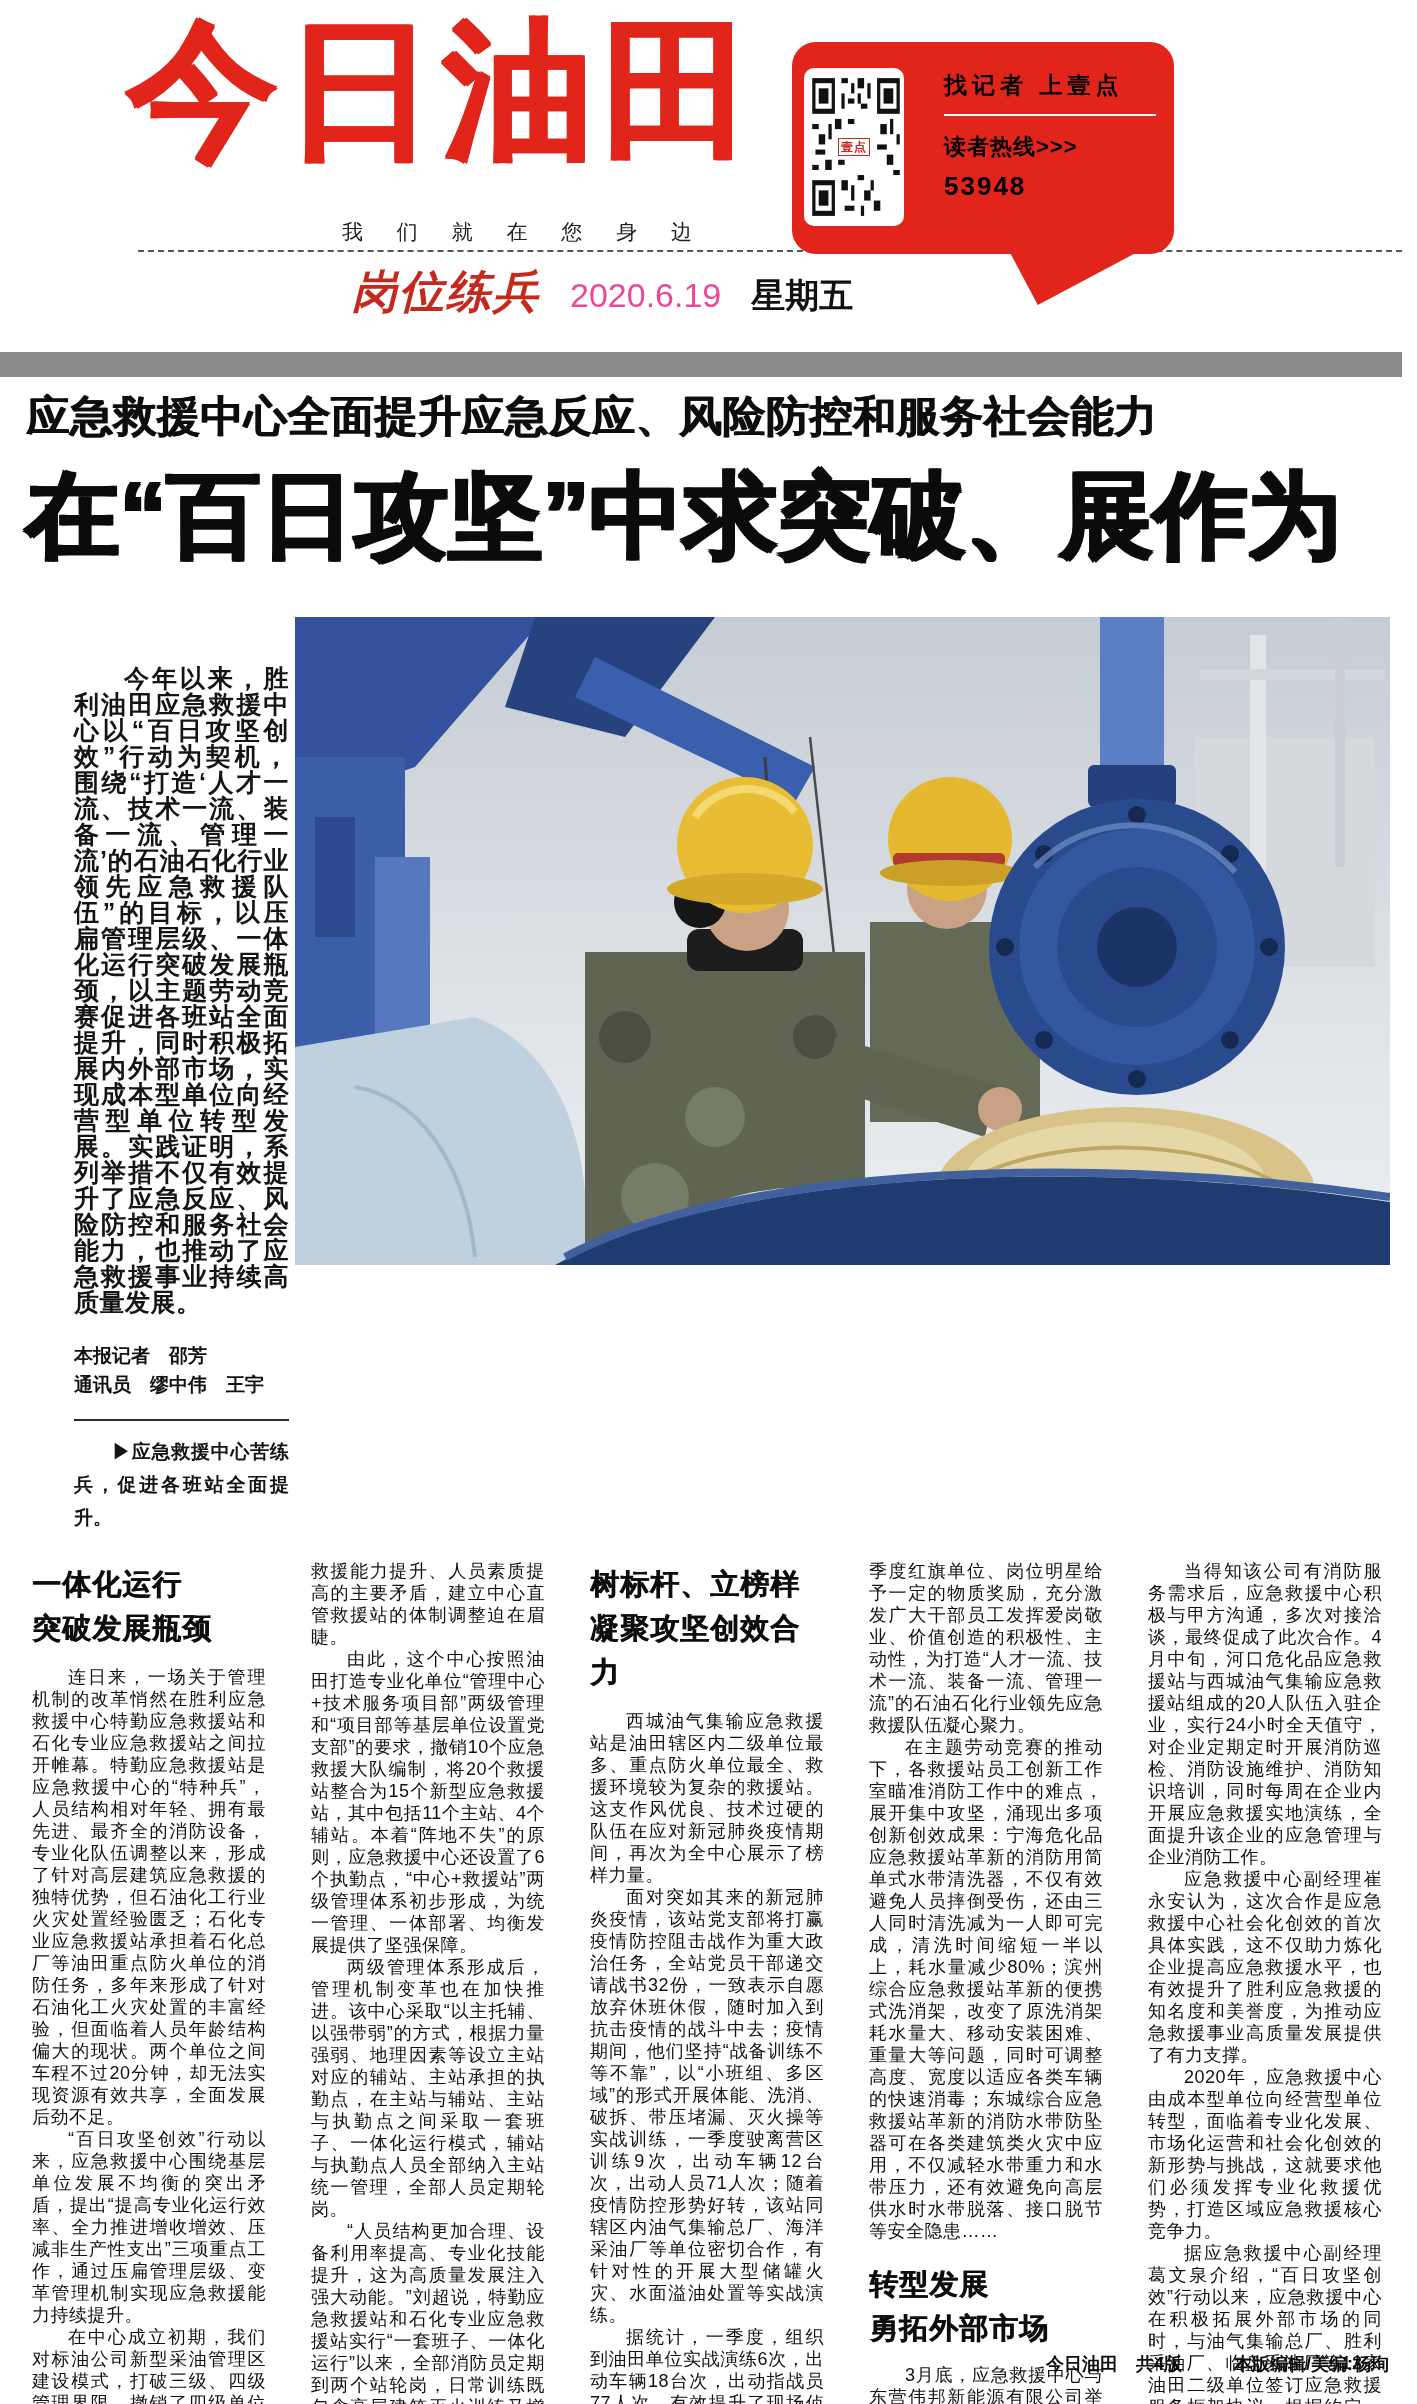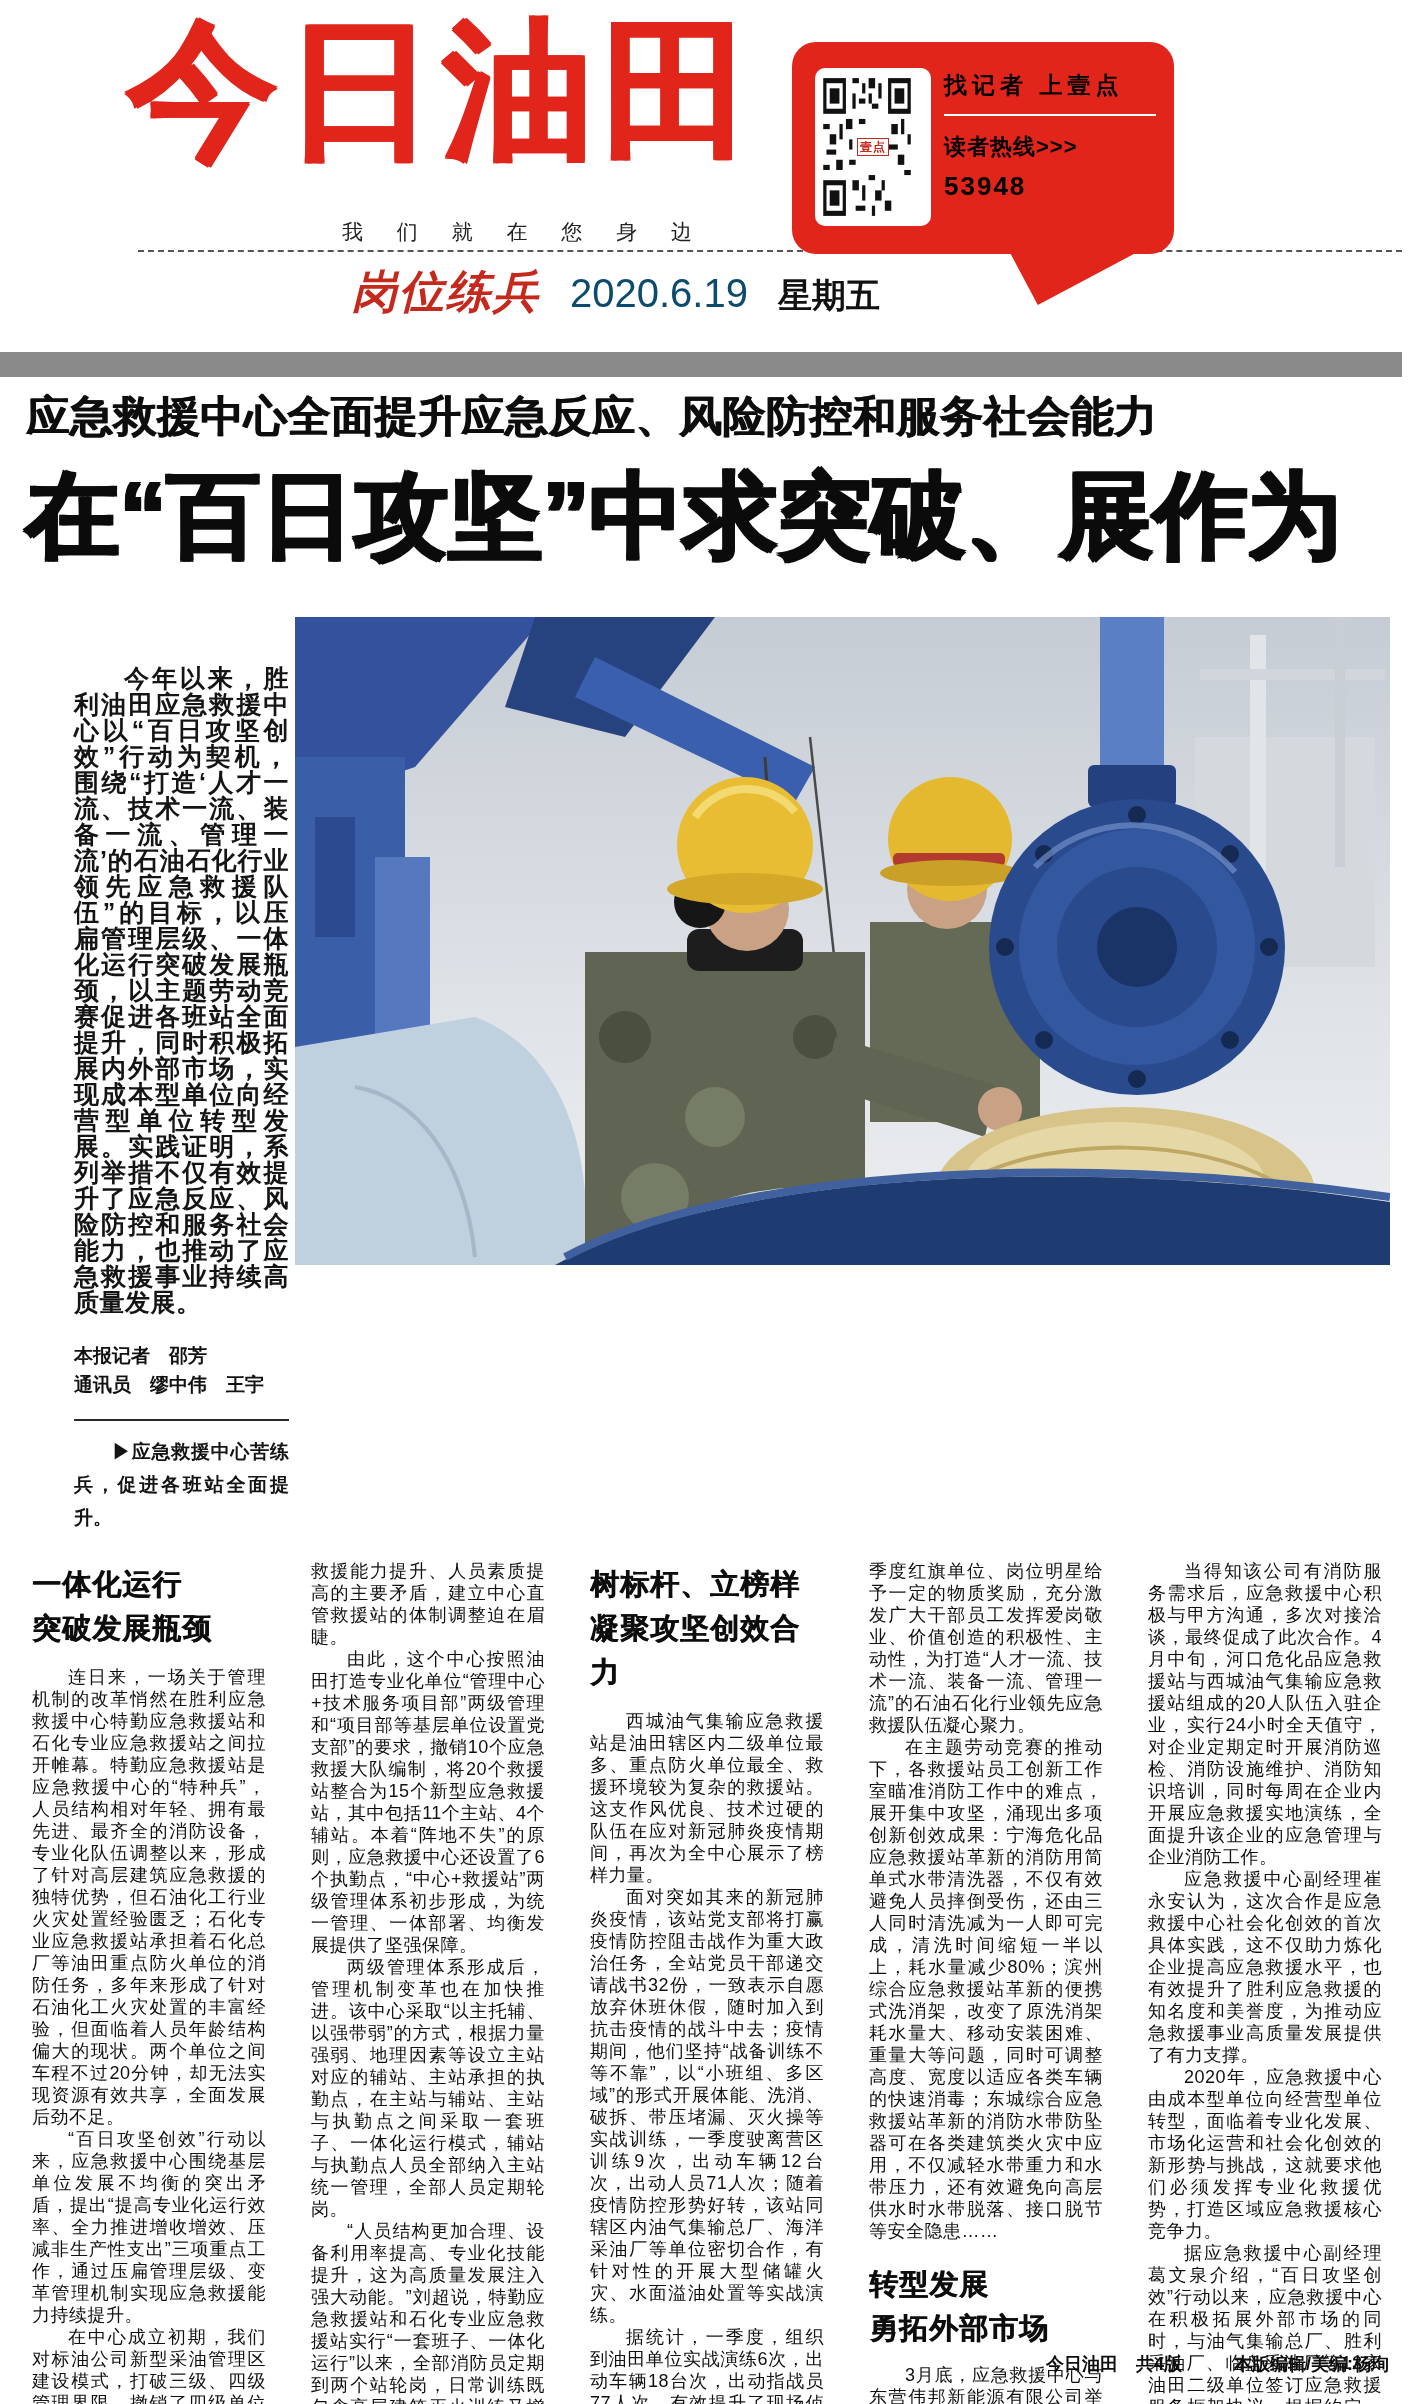--- a/index.html
+++ b/index.html
@@ -13,29 +13,29 @@
              font-weight:900;letter-spacing:8px;color:var(--brand-red);
              text-shadow:3px 0 currentColor,0 2px currentColor,3px 2px currentColor;
              font-family:"DejaVu Sans",sans-serif;white-space:nowrap;}
   .tagline{position:absolute;left:342px;top:218px;font-size:21px;letter-spacing:14px;
            color:#222;z-index:1;}
   .dash-line{position:absolute;left:138px;top:250px;width:1264px;height:0;
              border-top:2px dashed #555;z-index:0;}
   .date-row{position:absolute;left:352px;top:262px;display:flex;align-items:baseline;gap:30px;}
   .qilu-logo{font-family:"DejaVu Serif",serif;font-style:italic;font-weight:bold;
              font-size:45px;color:#c5281c;letter-spacing:2px;}
-  .date-text{font-size:40px;color:#0c4a6e;}
+  .date-text{font-size:34px;color:#ec4899;}
   .weekday-text{font-size:34px;font-weight:bold;color:#111;}
 
   .bubble{position:absolute;left:792px;top:42px;width:382px;height:212px;
           background:var(--brand-red);border-radius:24px;z-index:2;}
   .bubble-tail{position:absolute;left:215px;top:205px;width:140px;height:58px;
                background:var(--brand-red);
                clip-path:polygon(0 0,100% 0,22% 100%);}
-  .qr-panel{position:absolute;left:23px;top:26px;width:116px;height:158px;background:#fff;
+  .qr-panel{position:absolute;left:12px;top:26px;width:100px;height:158px;background:#fff;
             border-radius:10px;overflow:hidden;}
   .qr-panel svg{position:absolute;left:5px;top:5px;width:94px;height:148px;}
   .qr-label{position:absolute;left:50%;top:50%;transform:translate(-50%,-50%);
             background:#fff;border:1px solid #c5281c;color:#c5281c;font-weight:bold;
             font-size:12px;line-height:1;padding:2px 2px;letter-spacing:1px;}
   .bubble-texts{position:absolute;left:152px;top:28px;width:212px;color:#000000;}
   .bubble-slogan{font-size:23px;font-weight:bold;letter-spacing:5px;padding-bottom:13px;
                  border-bottom:2px solid #fff;white-space:nowrap;}
   .hotline-label{margin-top:16px;font-size:22px;font-weight:bold;letter-spacing:1px;}
   .hotline-number{margin-top:9px;font-size:26px;font-weight:bold;letter-spacing:2px;}

